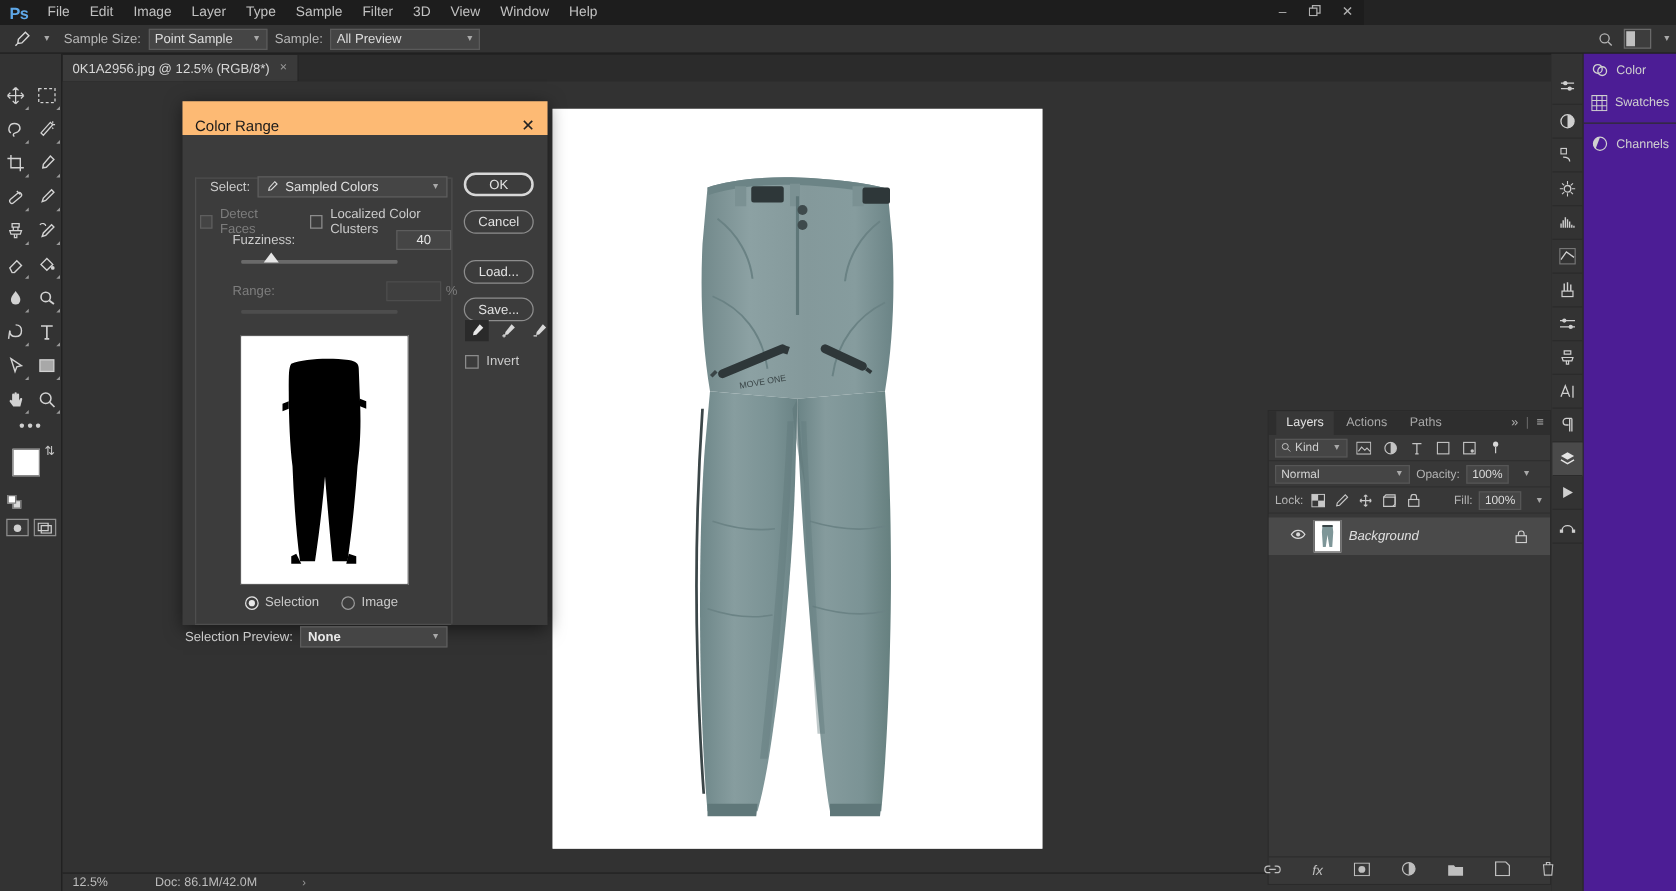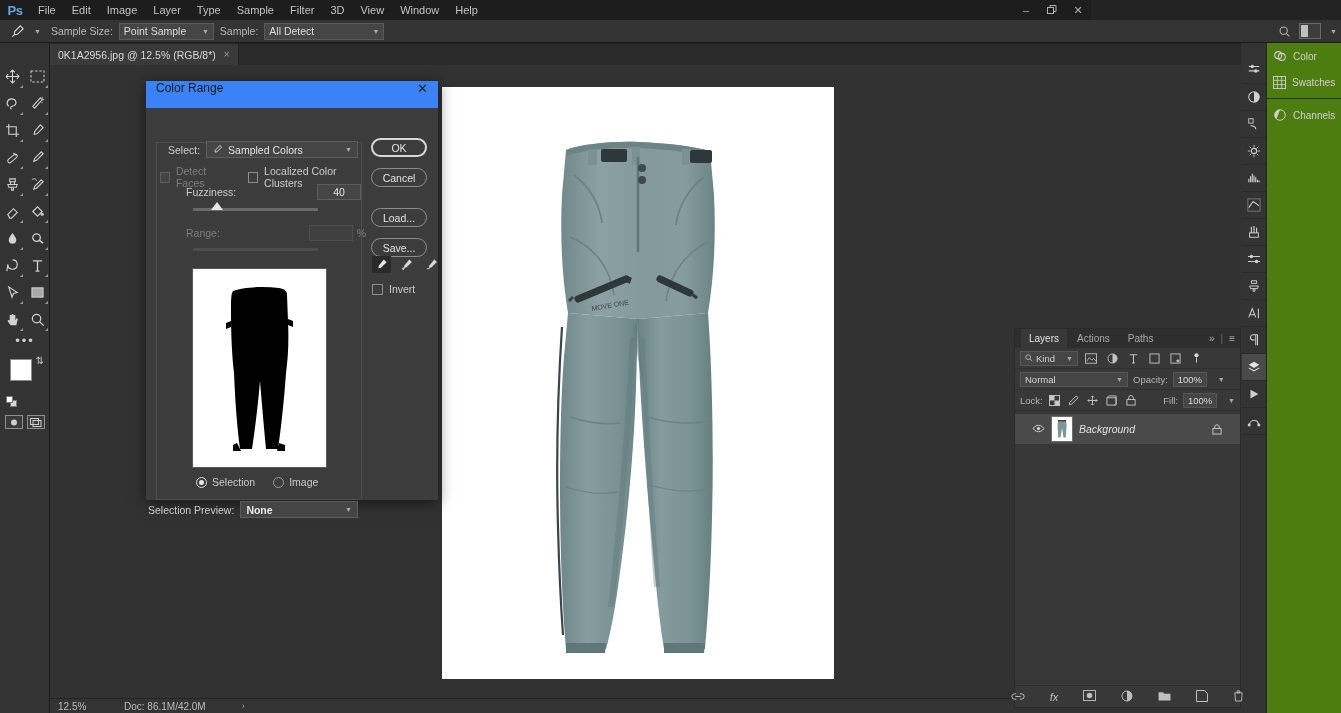--- a/index.html
+++ b/index.html
@@ -143,21 +143,21 @@
   .rail-ic {
     width: 24px; height: 27px; display: flex; align-items: center;
     justify-content: center; color: #cfcfcf;
     border-bottom: 1px solid #2b2b2b;
   }
   .rail-ic.active { background: #4a4a4a; }
 
   
   .dock {
     position: absolute; left: 1267px; top: 43px; width: 74px; height: 670px;
-    background: #4d7c0f;
+    background: #4c1d95;
   }
   .dock-item {
     height: 26px; display: flex; align-items: center; gap: 6px;
     padding-left: 6px; color: #d0d0d0; font-size: 10px;
   }
   .dock-sep { height: 1px; background: #2c2c2c; margin: 3px 0; }
 
   
   .layers {
     position: absolute; left: 1014px; top: 328px; width: 227px; height: 380px;
@@ -220,21 +220,21 @@
     display: flex; align-items: center; justify-content: center; gap: 25px;
     color: #bfbfbf;
   }
 
   
   .dialog {
     position: absolute; left: 146px; top: 81px; width: 292px; height: 419px;
     background: #3c3c3c; box-shadow: 0 3px 14px rgba(0,0,0,.55);
   }
   .dlg-title {
-    height: 27px; background: #3b82f6; display: flex; align-items: flex-start;
+    height: 27px; background: #fdba74; display: flex; align-items: flex-end;
     padding: 0 10px; color: #1a1a1a; font-size: 12px;
   }
   .dlg-title .t { flex: 1; }
   .dlg-x { color: #222; font-size: 13px; }
   .dlg-body { position: relative; height: 392px; padding: 10px 10px 0 10px; }
   .row { display: flex; align-items: center; gap: 6px; }
   .lbl { font-size: 10.5px; color: #cbcbcb; }
   .lbl.dim { color: #7d7d7d; }
 
   .select-box {
@@ -330,21 +330,21 @@
       </svg>
       <span class="caret">▼</span>
     </div>
     <span class="opt-label">Sample Size:</span>
     <div class="opt-select" style="width:95px">
       <span>Point Sample</span>
       <span class="caret">▼</span>
     </div>
     <span class="opt-label">Sample:</span>
     <div class="opt-select" style="width:120px">
-      <span>All Detect</span>
+      <span>All Preview</span>
       <span class="caret">▼</span>
     </div>
     <div class="opt-right">
       <svg width="13" height="13" viewBox="0 0 16 16">
         <circle cx="7" cy="7" r="4.5" fill="none" stroke="#b5b5b5" stroke-width="1.3"></circle>
         <path d="M10.5 10.5L14 14" stroke="#b5b5b5" stroke-width="1.3"></path>
       </svg>
       <div style="display:flex;align-items:center;gap:3px">
         <div class="ws-box"></div>
         <span class="caret">▼</span>

